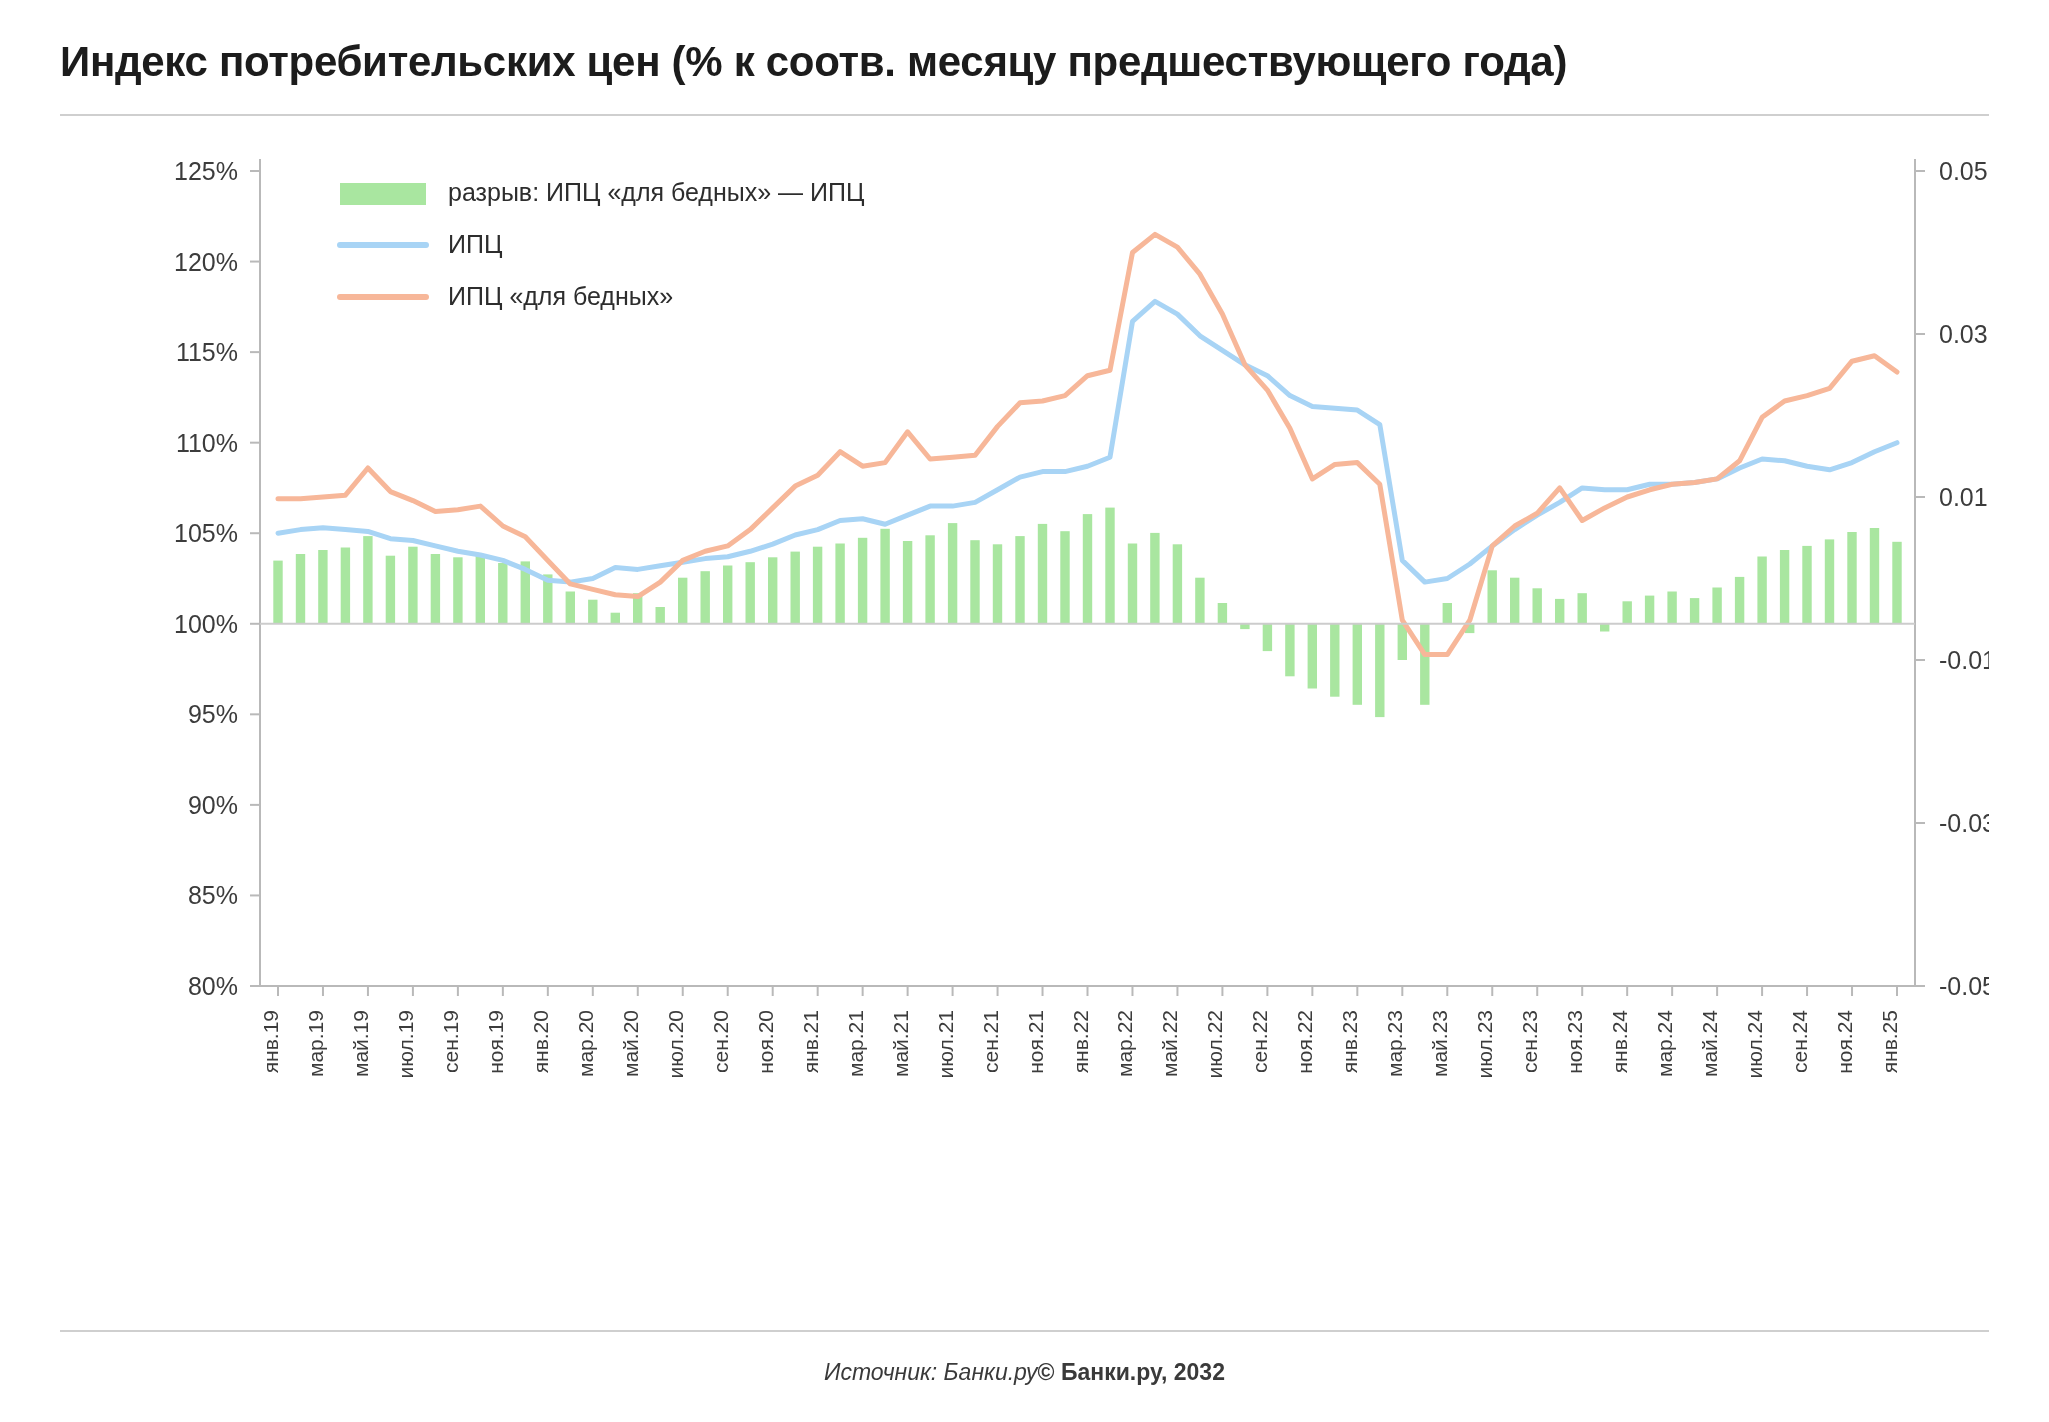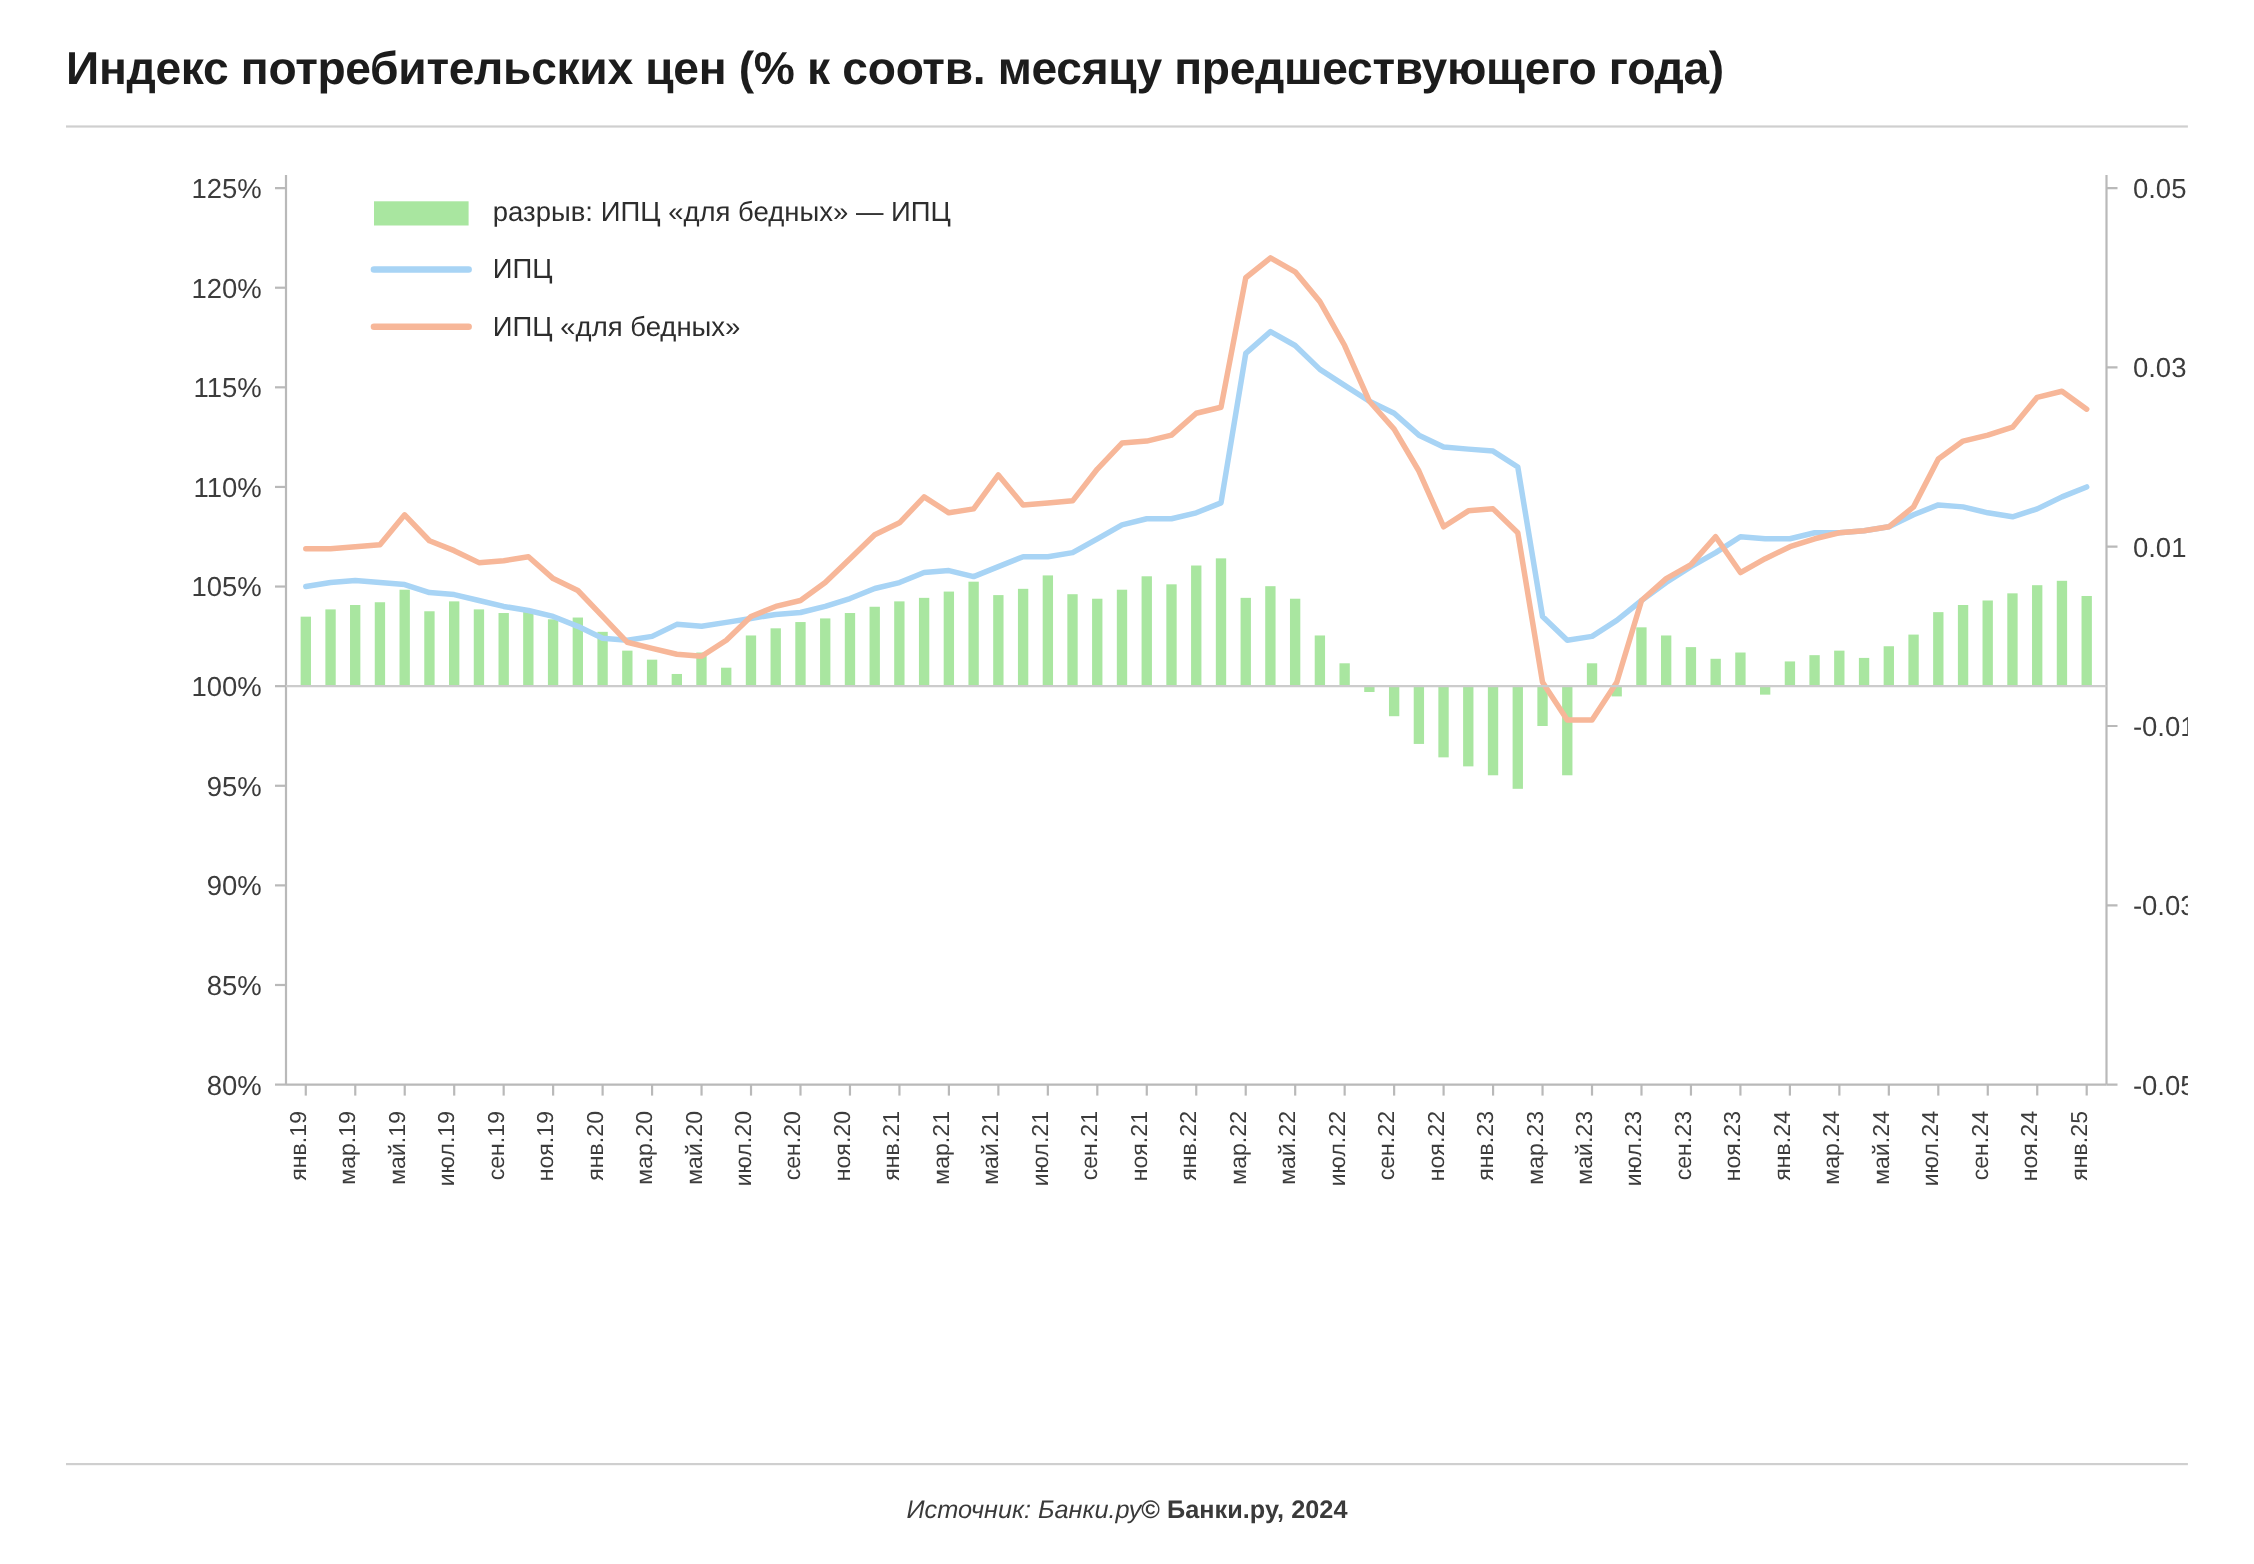--- a/index.html
+++ b/index.html
@@ -273,15 +273,15 @@
         <line x1="280" y1="129" x2="366" y2="129" stroke="#a8d4f5" stroke-width="6" stroke-linecap="round"></line>
         <text x="388" y="137" class="legend-label">ИПЦ</text>
         <line x1="280" y1="181" x2="366" y2="181" stroke="#f7b799" stroke-width="6" stroke-linecap="round"></line>
         <text x="388" y="189" class="legend-label">ИПЦ «для бедных»</text>
       </svg>
   </div>
 
   <div class="footer-rule"></div>
   <div class="footer">
     <span class="src">Источник: Банки.ру</span>
-    <span class="copy">© Банки.ру, 2024</span>
+    <span class="copy">© Банки.ру, 2032</span>
   </div>
 </div>
 
 </body></html>

